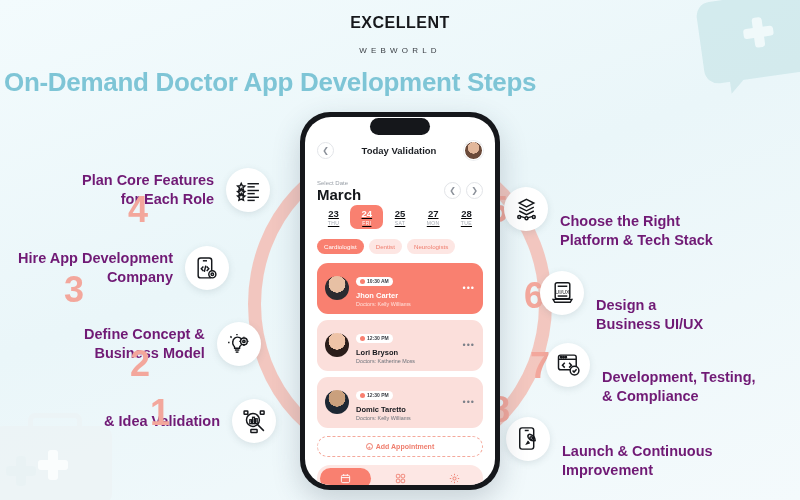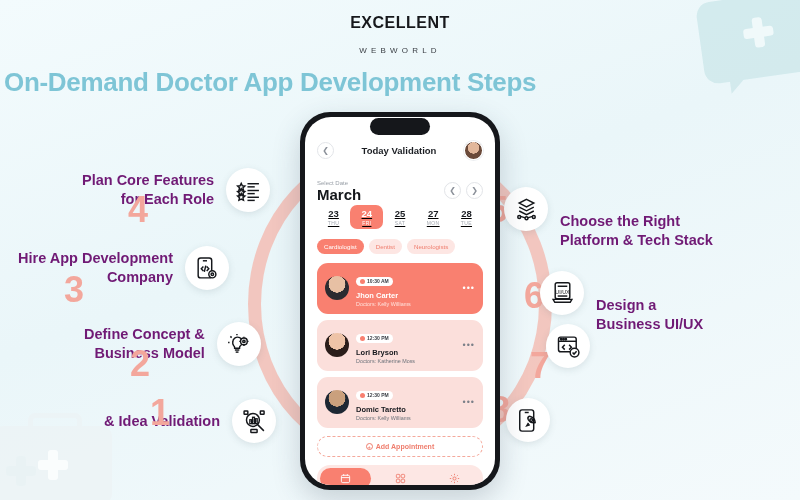--- a/index.html
+++ b/index.html
@@ -325,32 +325,40 @@
       <rect x="2.4" y="3" width="17" height="14" rx="2"></rect>
       <line x1="2.4" y1="7" x2="19.4" y2="7"></line>
       <circle cx="5" cy="5" r=".7" fill="#15171b"></circle>
         <circle cx="7.2" cy="5" r=".7" fill="#15171b"></circle>
         <circle cx="9.4" cy="5" r=".7" fill="#15171b"></circle>
       <path d="M8.4 10.4l-2.2 2.3 2.2 2.3M12.6 10.4l2.2 2.3-2.2 2.3"></path>
       <circle cx="17.8" cy="17.8" r="4.2" fill="#fff"></circle>
       <path d="M15.9 17.8l1.4 1.5 2.5-2.8"></path>
     </svg>
   </div>
+  <div class="label">
+    <div>Development, Testing,</div>
+    <div>&amp; Compliance</div>
+  </div>
 </div>
 
 <div class="step right s8">
   <div class="num">8</div>
   <div class="circle">
     <svg viewBox="0 0 24 24" fill="none" stroke="#15171b" stroke-width="1.4">
       <rect x="3.6" y="1.8" width="13.4" height="20.4" rx="2.2"></rect>
       <line x1="8.4" y1="4.3" x2="12.2" y2="4.3"></line>
       <path d="M13.8 8.2c2.6.7 4.4 3 4.6 5.8-2.6.6-5.2-.6-6.6-2.9-.6-1.1-.3-2.4.7-3 .4-.2.9-.2 1.3.1z"></path>
       <circle cx="14.6" cy="11.6" r="1.3"></circle>
       <path d="M12 14.4l-1.6 2.6 2.8-.9"></path>
     </svg>
+  </div>
+  <div class="label">
+    <div>Launch &amp; Continuous</div>
+    <div>Improvement</div>
   </div>
 </div>
 
 <div class="phone">
   <div class="notch"></div>
   <div class="screen">
 
     <div class="app-head">
       <div class="circ-btn">❮</div>
       <div class="app-title">Today Validation</div>

